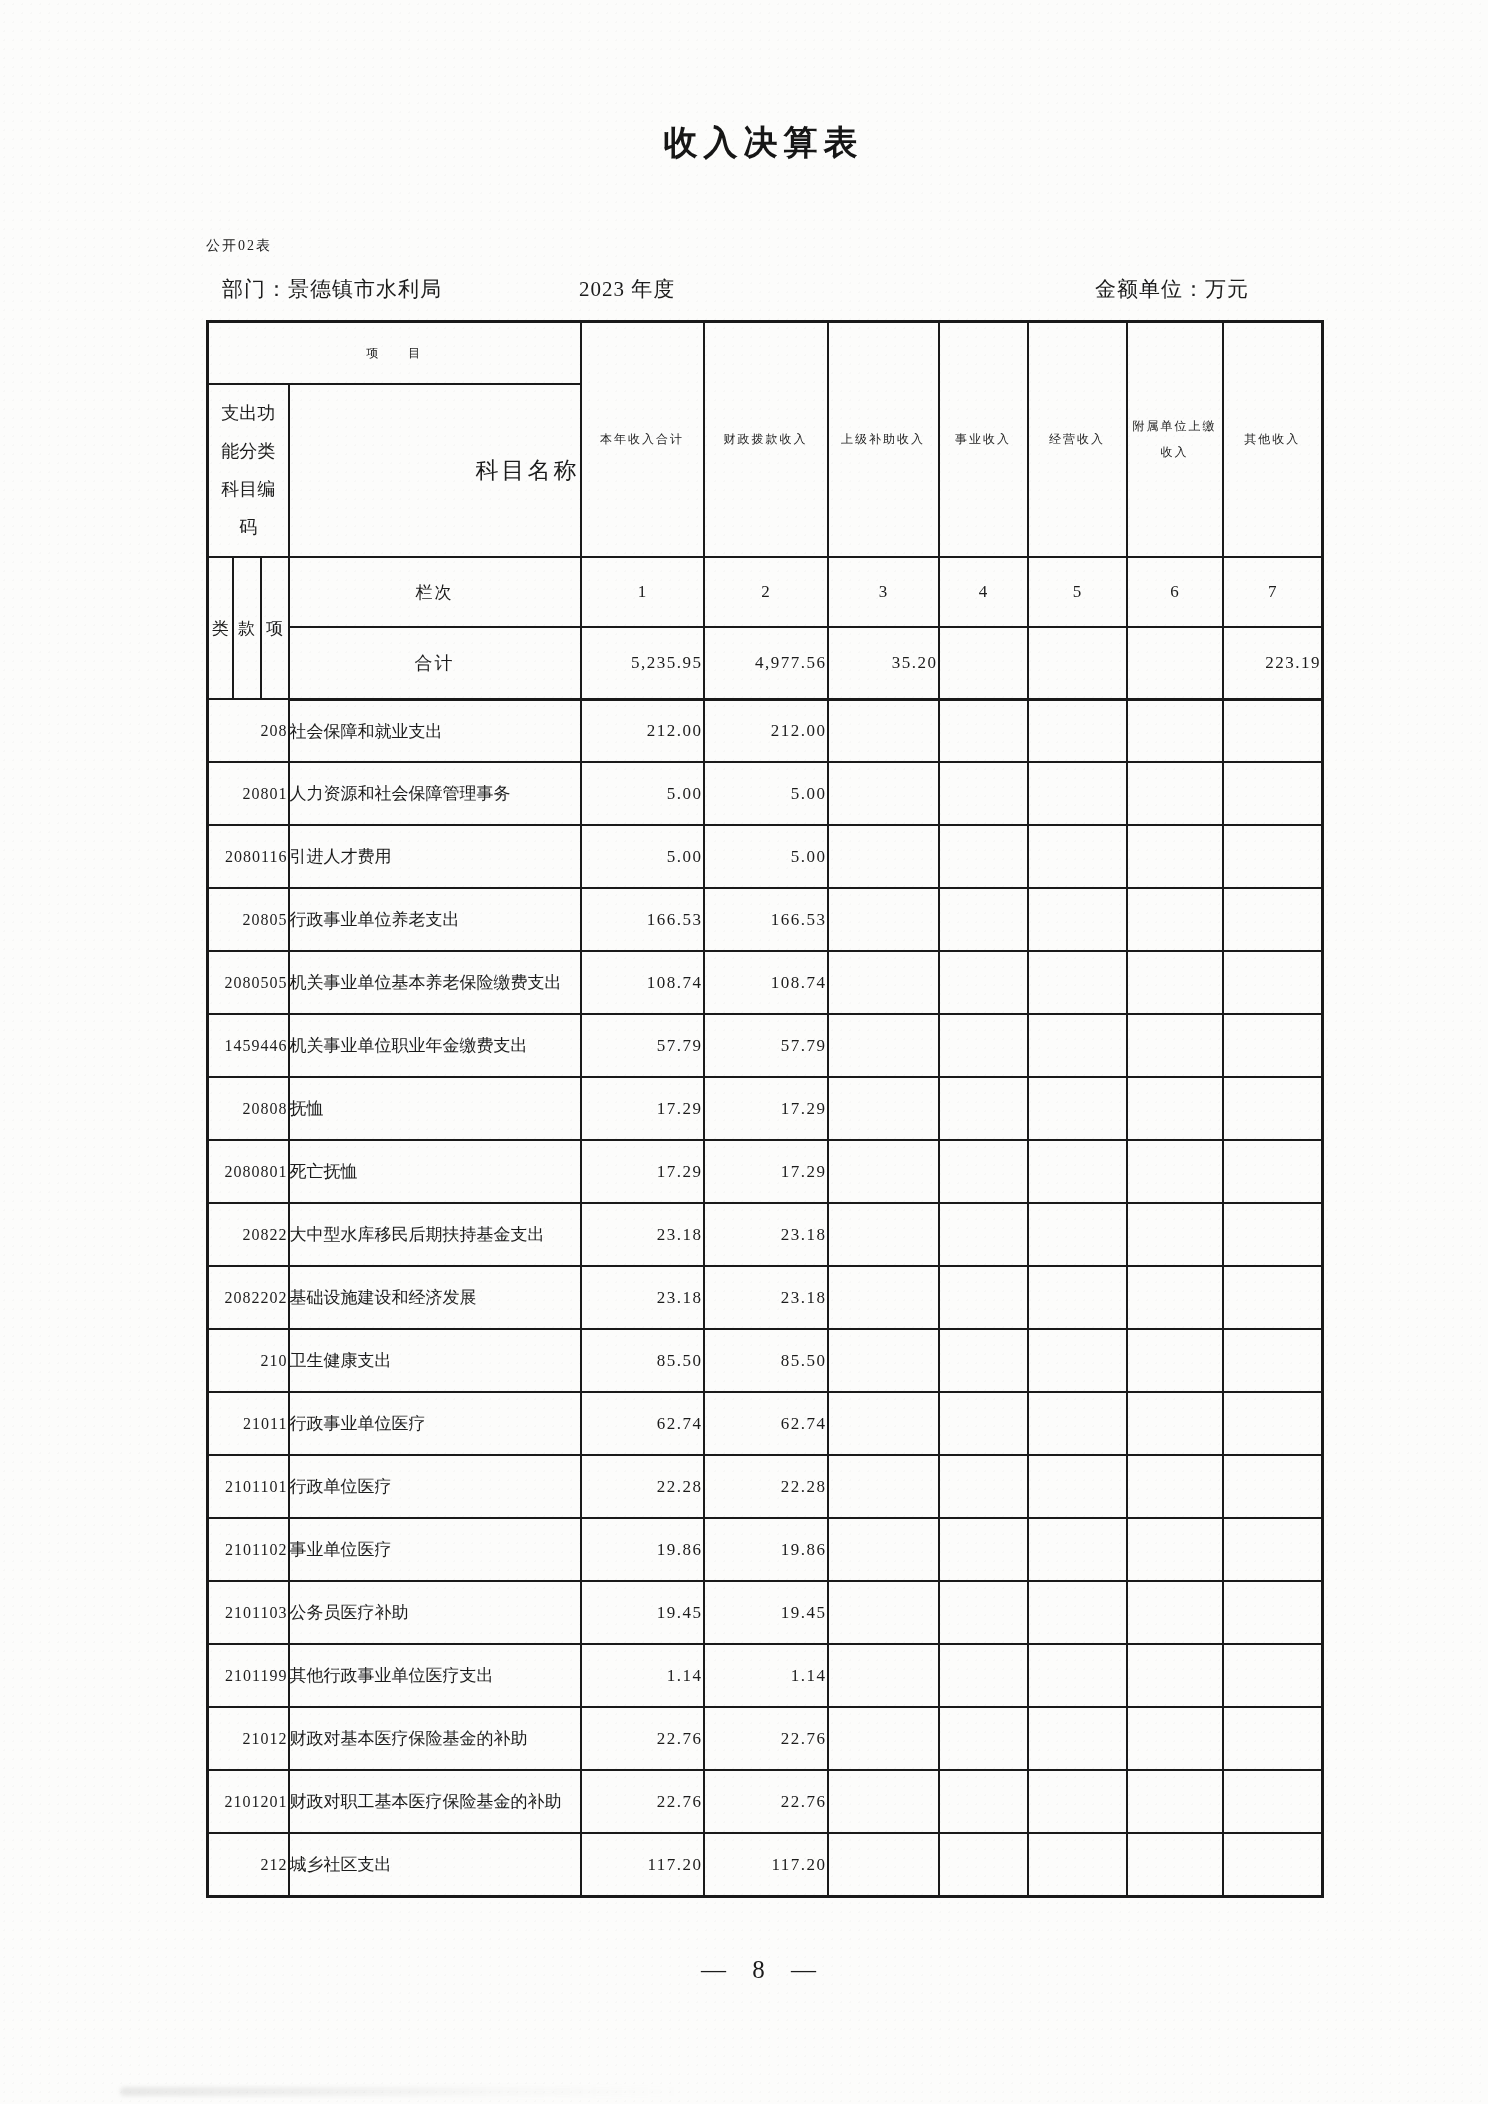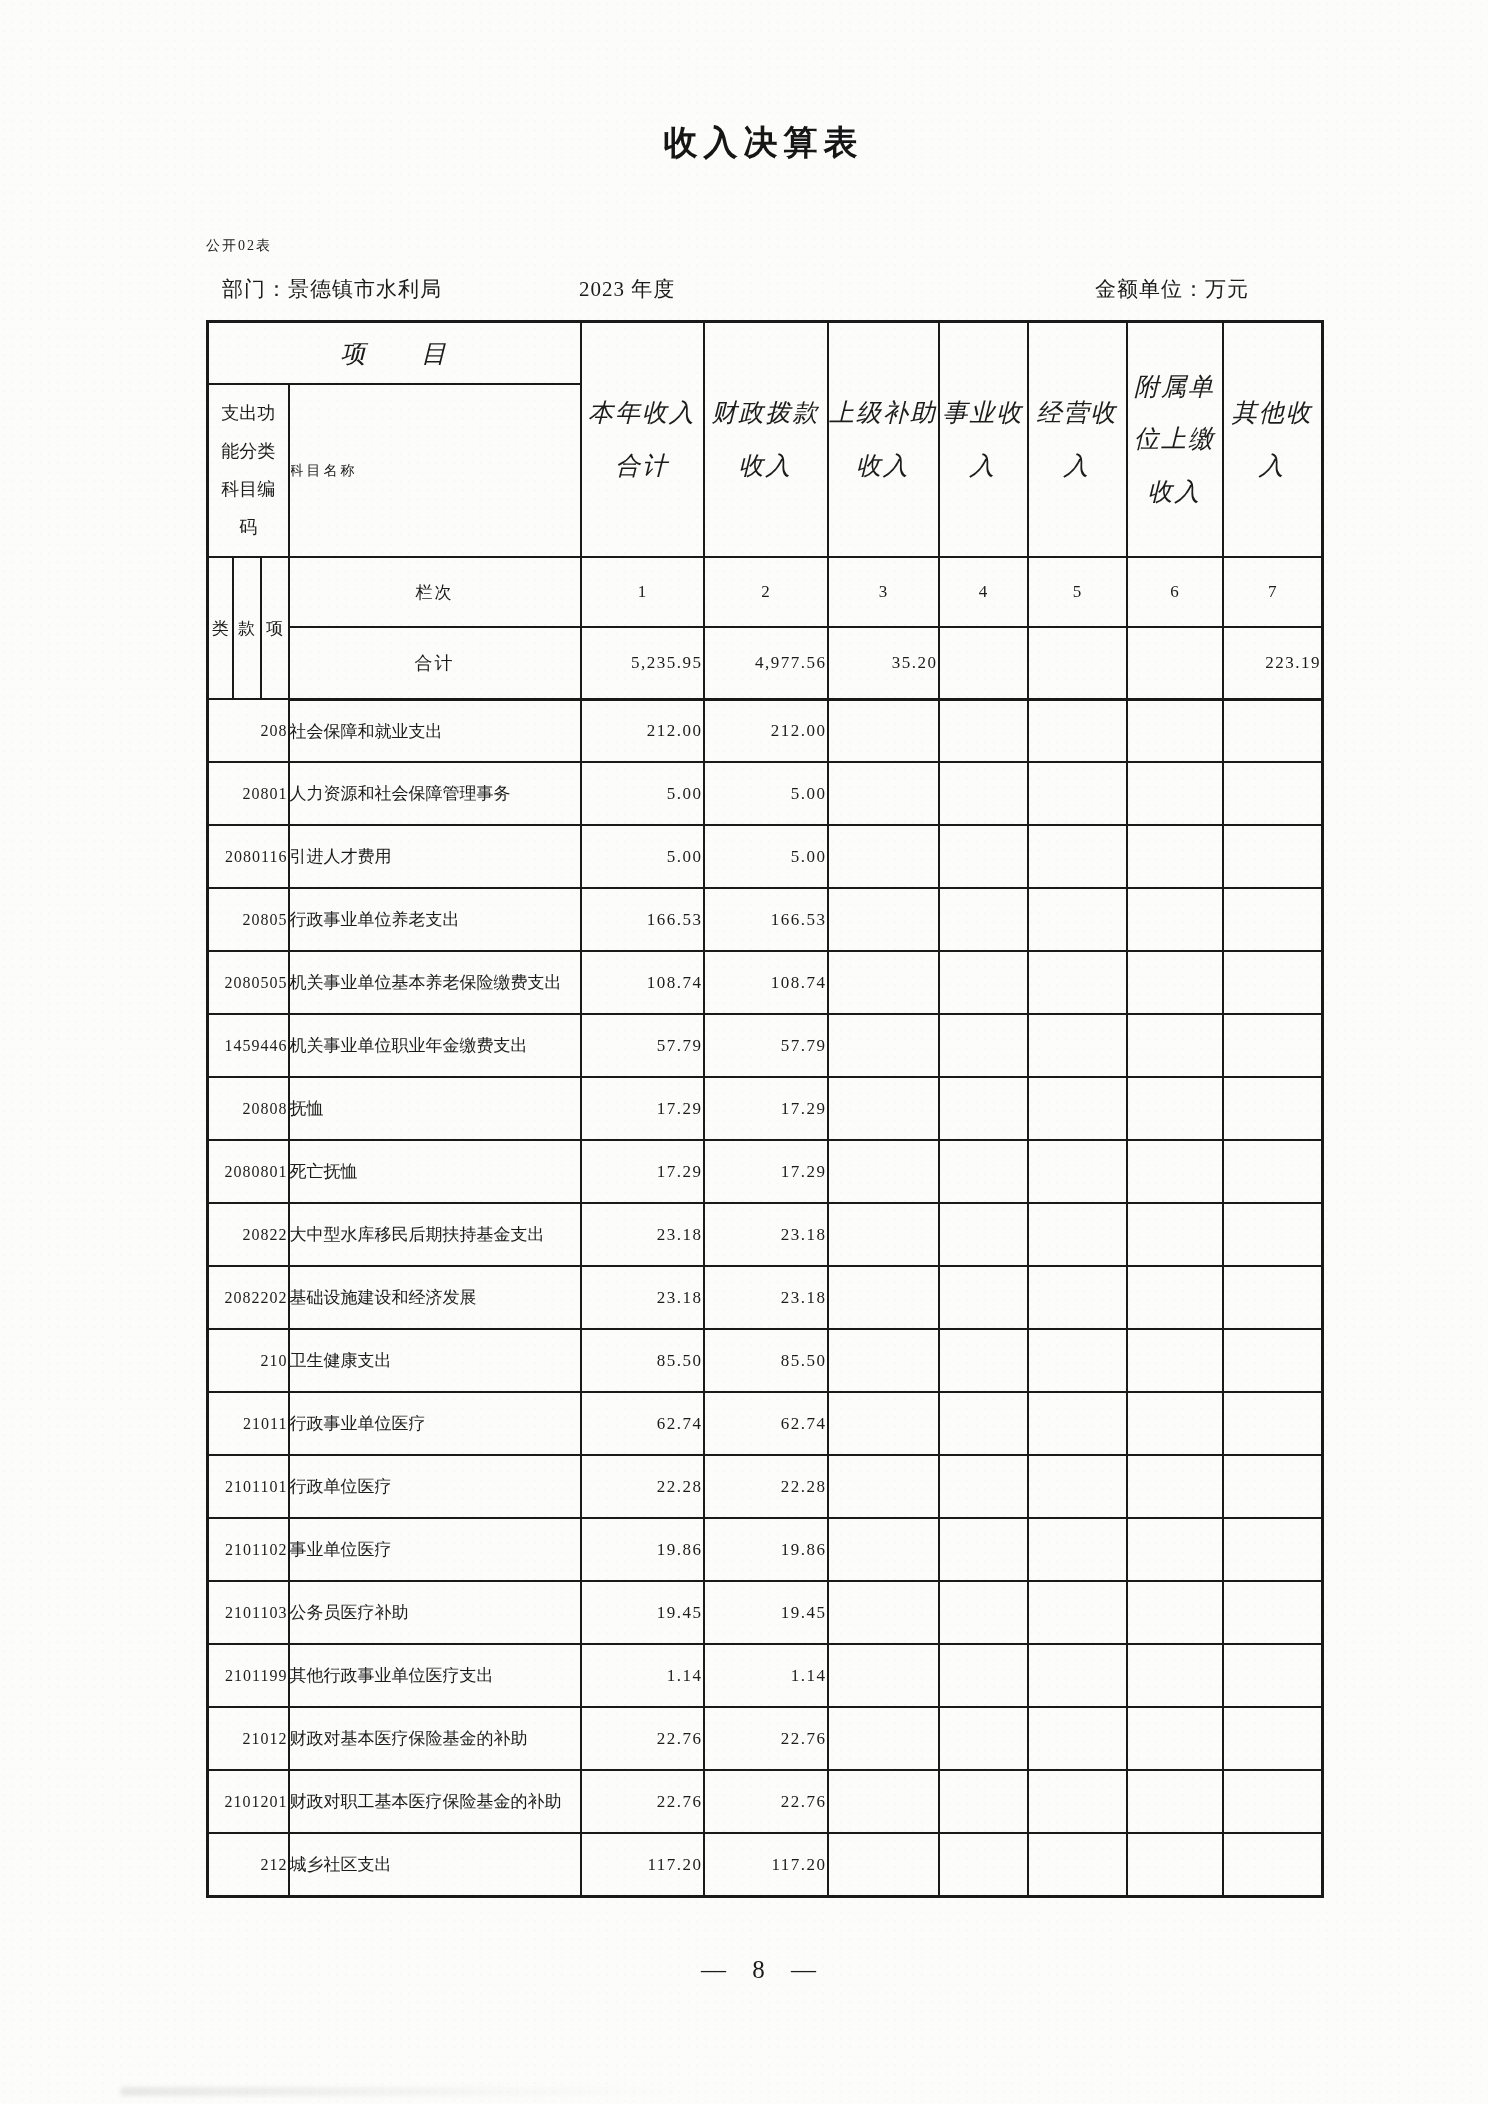--- a/index.html
+++ b/index.html
@@ -61,30 +61,30 @@
     border:3px solid #1a1a1a;
   }
   table.income td, table.income th {
     border:2px solid #1a1a1a;
     padding:0;
     font-weight:normal;
     vertical-align:middle;
     overflow:hidden;
   }
   tr.row-project { height:63px; }
-  tr.row-project th { font-size:25px; letter-spacing:2px; text-align:center;font-style:italic; }
+  tr.row-project th { font-size:12px; letter-spacing:2px; text-align:center; }
   th.project-cell { border-bottom-width:3px; }
   tr.row-headmain { height:173px; }
   th.code-head {
     font-size:18px;
     white-space:pre-line;
     line-height:2.1;
     text-align:center;
   }
-  th.name-head { font-size:14px; letter-spacing:3px; text-align:left;border-radius:22px; }
+  th.name-head { font-size:23px; letter-spacing:3px; text-align:right;border-radius:22px; }
   th.val-head {
     font-size:18px;
     line-height:2.1;
     text-align:center;
     padding:0 12px;
     letter-spacing:1px;
     border-bottom-width:3px;
   }
   tr.row-lanci { height:70px; }
   tr.row-lanci td { text-align:center; font-size:17px; }

